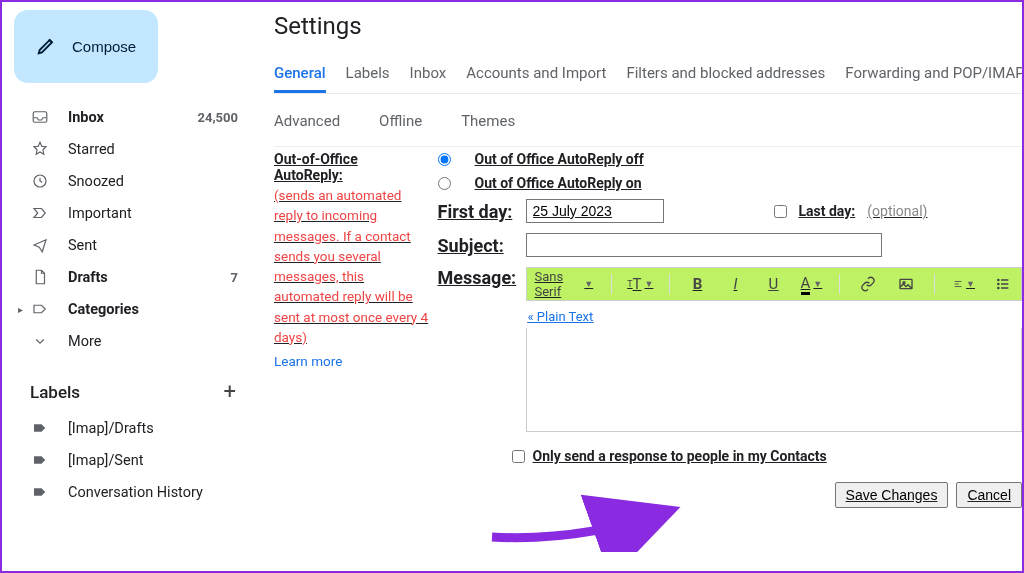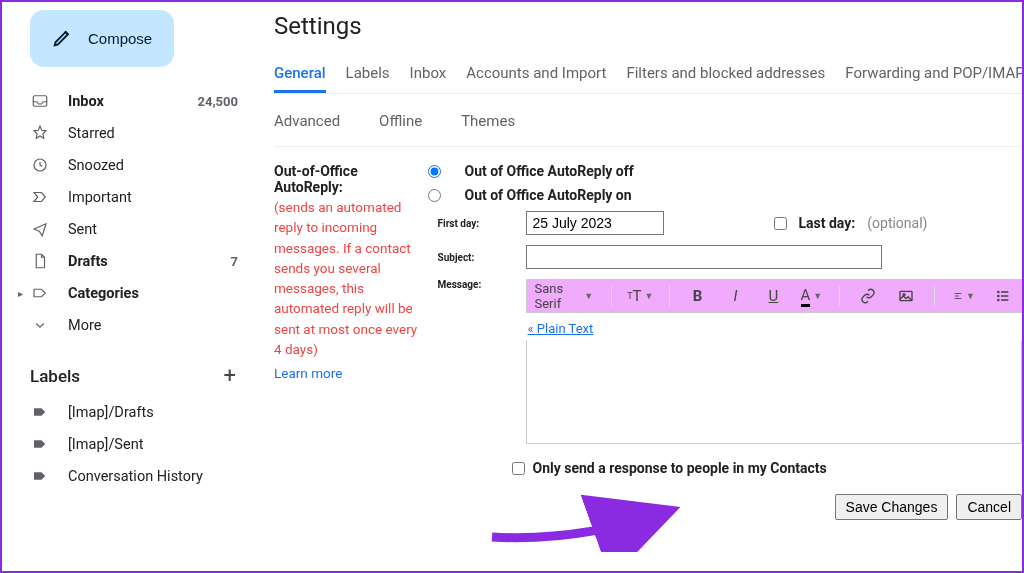--- a/index.html
+++ b/index.html
@@ -1,51 +1,51 @@
 <!DOCTYPE html>
 <html><head>
 <meta charset="utf-8">
 <style>
 * { box-sizing: border-box; margin: 0; padding: 0; }
 body { font-family: 'Google Sans', Roboto, Arial, sans-serif; font-size: 14px; color: #202124; background: #fff; width: 1024px; height: 573px; overflow: hidden; border: 2px solid #8a2be2; position: relative; }
 .container { display: flex; height: 100%; }
 .sidebar { width: 256px; padding: 8px 8px 8px 8px; flex-shrink: 0; }
-.compose-btn { display: flex; align-items: center; gap: 14px; background: #c2e7ff; border: none; border-radius: 14px; padding: 16px 22px; font-size: 15px; font-weight: 500; color: #001d35; cursor: pointer; margin-bottom: 18px; margin-left: 20px; }
+.compose-btn { display: flex; align-items: center; gap: 14px; background: #c2e7ff; border: none; border-radius: 14px; padding: 24px 22px; font-size: 15px; font-weight: 500; color: #001d35; cursor: pointer; margin-bottom: 18px; margin-left: 4px; }
 .compose-btn svg { width: 22px; height: 22px; }
 .nav-list { list-style: none; }
 .nav-item { display: flex; align-items: center; padding: 5px 12px 5px 20px; border-radius: 0 16px 16px 0; cursor: pointer; height: 32px; }
 .nav-item .icon { width: 20px; height: 20px; margin-right: 18px; display: flex; align-items: center; justify-content: center; color: #5f6368; flex-shrink:0; }
 .nav-item .label { flex: 1; font-size: 14.5px; color: #202124; }
 .nav-item .count { font-size: 13px; color: #5f6368; }
 .nav-item.bold .label, .nav-item.bold .count { font-weight: 700; }
 .labels-header { display: flex; align-items: center; justify-content: space-between; padding: 0 14px 0 20px; margin-top: 22px; margin-bottom: 8px; }
 .labels-header .title { font-size: 17px; font-weight: 500; color: #202124; }
 .labels-header .plus { font-size: 22px; color: #444; cursor: pointer; }
 .main { flex: 1; padding: 10px 0 0 16px; overflow: hidden; }
 .settings-title { font-size: 24px; font-weight: 400; color: #202124; margin-bottom: 16px; }
 .tabs { display: flex; gap: 20px; border-bottom: 1px solid #e8eaed; font-size: 15px; color: #5f6368; }
 .tab { padding: 8px 0; cursor: pointer; white-space: nowrap; }
 .tab.active { color: #1a73e8; border-bottom: 3px solid #1a73e8; font-weight: 500; }
 .tabs2 { display: flex; gap: 39px; font-size: 15px; color: #5f6368; padding: 10px 0 8px 0; }
-.setting-row { display: flex; align-items: flex-start; padding-top: 16px; border-top:1px solid #eee; }
+.setting-row { display: flex; align-items: flex-start; padding-top: 4px; border-top:1px solid #eee;text-decoration:underline; }
 .setting-label { width: 200px; font-size: 13.5px; padding-right: 8px; }
 .setting-label .strong { font-weight: 700; font-size: 14px; }
 .setting-label .desc { color: #ef4444; line-height: 1.5; margin-top: 2px; }
 .setting-label a { color: #1a73e8; text-decoration: none; display: inline-block; margin-top: 6px; }
 .setting-body { flex: 1; }
 .radio-row { display: flex; align-items: center; gap: 24px; margin-bottom: 8px; font-weight: 700; font-size: 14px; }
 .radio-row input { margin: 0; }
 .field-row { display: flex; align-items: center; margin-bottom: 10px; }
-.field-row .flabel { width: 88px; font-weight: 700; font-size: 10px; margin-left: 10px; }
+.field-row .flabel { width: 88px; font-weight: 700; font-size: 18px; }
 .field-row input[type=text] { border: 1px solid #767676; padding: 2px 6px; font-size: 14px; height: 24px; }
 .date-input { width: 138px; }
 .subject-input { width: 356px; }
 .lastday { margin-left: 110px; display: flex; align-items: center; gap: 12px; font-weight: 700; }
 .lastday .opt { font-weight: 400; color: #888; }
-.toolbar { display: flex; align-items: center; border: 1px solid #ccc; background: #f0abfc; height: 34px; padding: 0 4px; gap: 10px; }
+.toolbar { display: flex; align-items: center; border: 1px solid #ccc; background: #bef264; height: 34px; padding: 0 4px; gap: 10px; }
 .tbtn { display:flex; align-items:center; justify-content:center; min-width:28px; height:28px; color:#444; cursor:pointer; font-size:15px; padding:0 4px; }
 .tbtn.font { font-size:13px; gap:4px; }
 .tbtn .dd { font-size:9px; color:#666; margin-left:3px; }
 .tsep { width:1px; height:20px; background:#ddd; margin:0 4px; }
 .plain-link { color: #1a73e8; font-size: 13px; margin: 8px 0 4px 2px; display: block; }
 .msg-area { border: 1px solid #ccc; border-top: none; height: 104px; background: #fff; }
 .contacts-row { display: flex; align-items: center; gap: 8px; font-weight: 700; font-size: 14px; margin-top: 16px; margin-left: -14px; }
 .actions { text-align: center; margin-top: 18px; display:flex; gap:8px; justify-content:flex-end; padding-left:110px; }
 .btn { border: 1px solid #767676; background: #efefef; padding: 4px 10px; font-size: 14px; cursor: pointer; border-radius:2px; }
 .arrow { position: absolute; left: 480px; top: 490px; pointer-events:none; }

